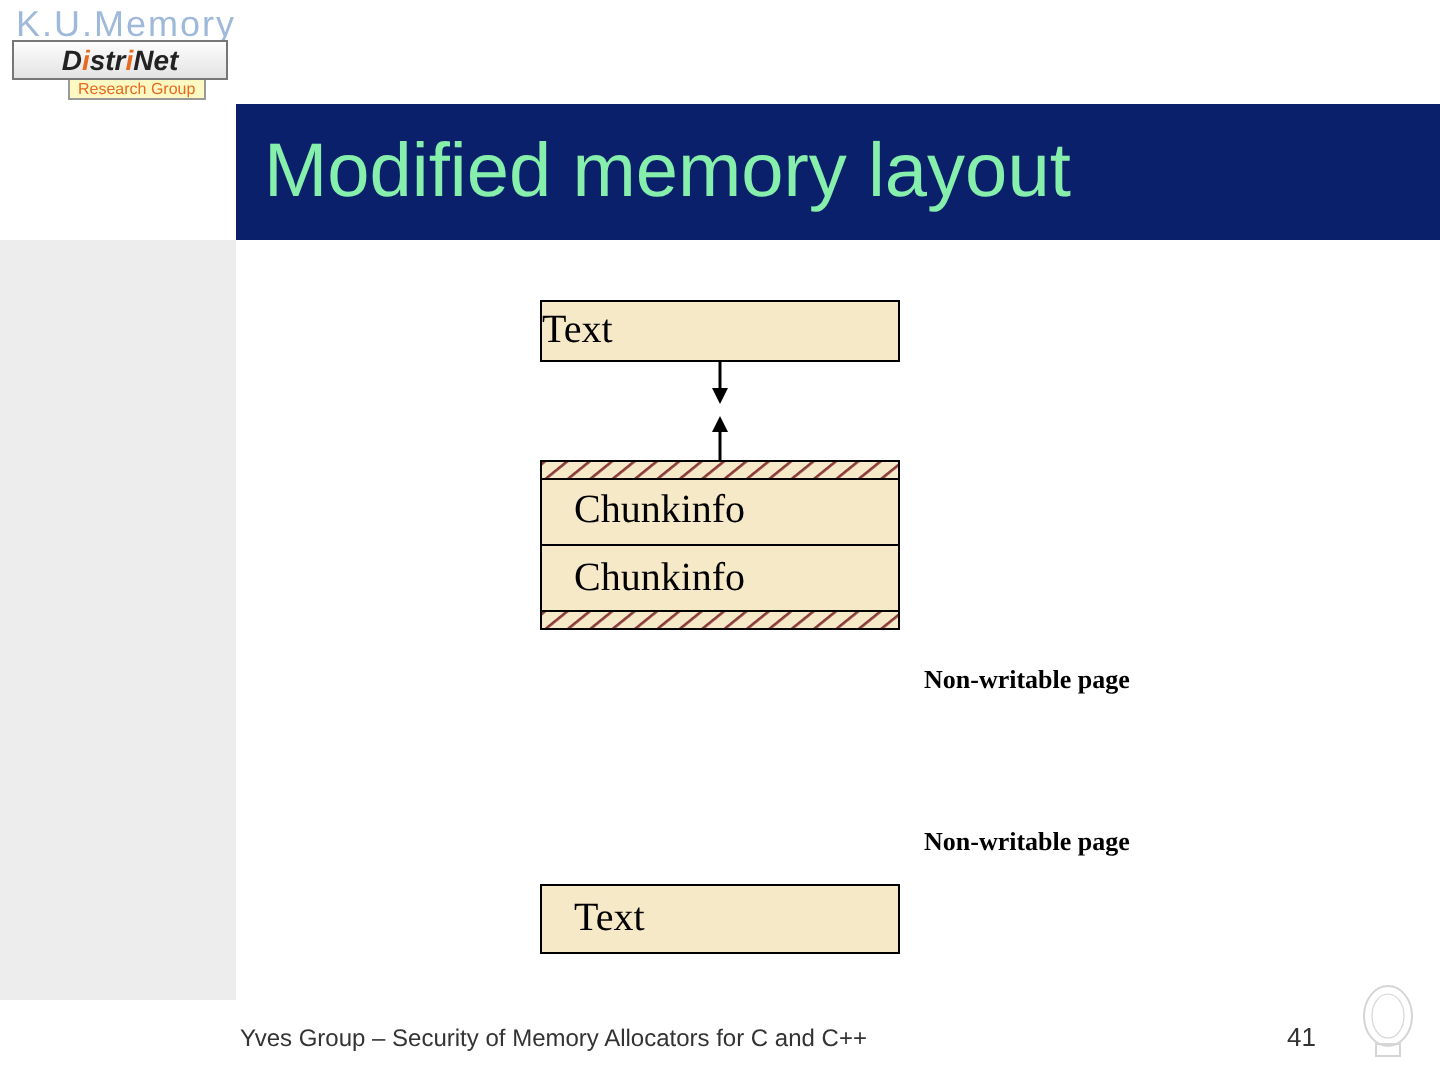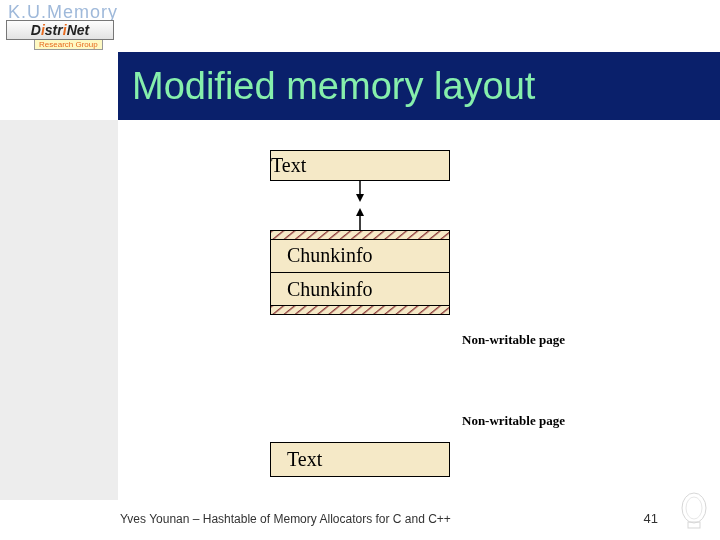--- a/index.html
+++ b/index.html
@@ -200,21 +200,21 @@
   </div>
 
   <div class="guard-label" style="top:332px">Non-writable page</div>
   <div class="guard-label" style="top:413px">Non-writable page</div>
 
   <div class="stack-block">
     <div class="seg tall">Text</div>
   </div>
 
   <div class="footer">
-    <span class="footer-text">Yves Younan – Hashtable of Memory Allocators for C and C++</span>
+    <span class="footer-text">Yves Group – Security of Memory Allocators for C and C++</span>
     <span class="page-num" style="margin-right:42px">41</span>
   </div>
 
   <svg class="seal" viewBox="0 0 28 38">
     <ellipse cx="14" cy="16" rx="12" ry="15" fill="none" stroke="#999" stroke-width="1"></ellipse>
     <ellipse cx="14" cy="16" rx="8" ry="11" fill="none" stroke="#999" stroke-width="0.6"></ellipse>
     <rect x="8" y="30" width="12" height="6" fill="none" stroke="#999" stroke-width="1"></rect>
   </svg>
 </div>
 

